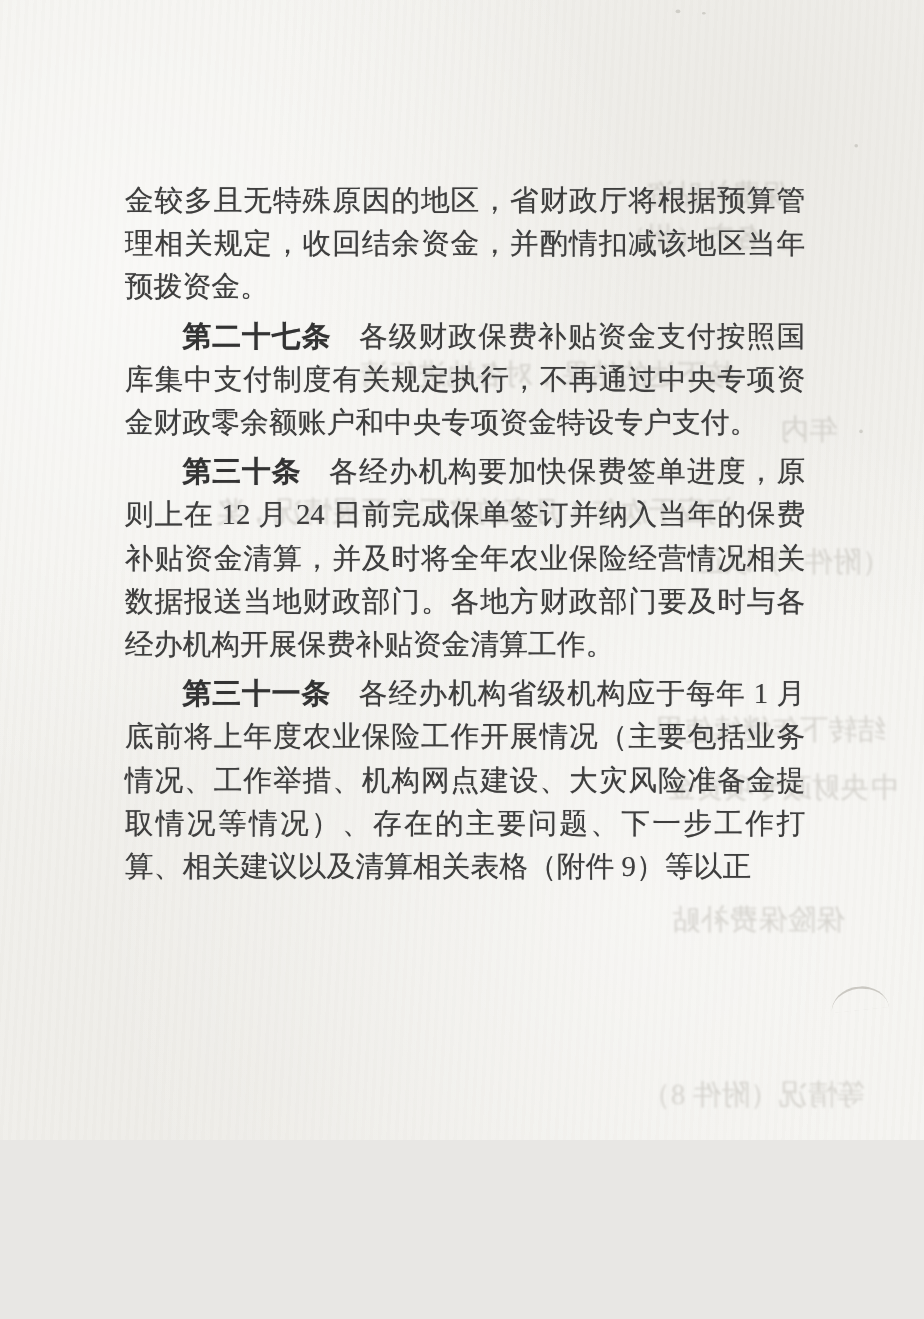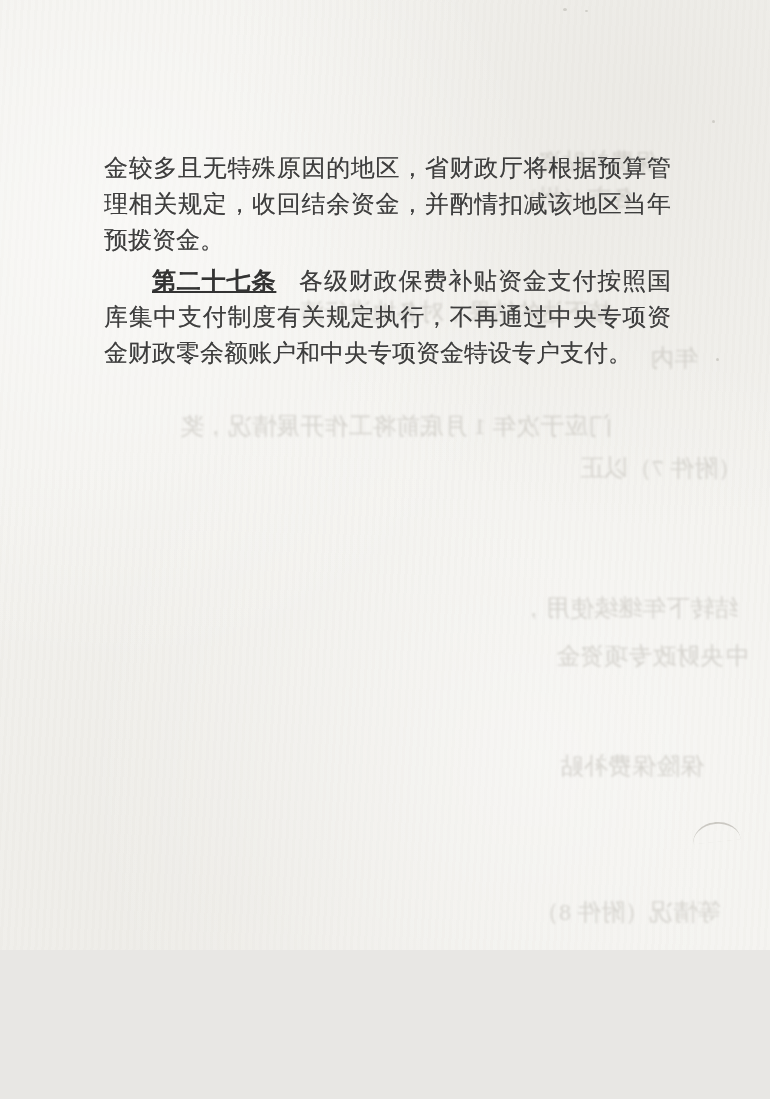--- a/index.html
+++ b/index.html
@@ -36,21 +36,20 @@
     margin: 0;
     text-indent: 2em;
   }
   .content p + p { margin-top: 5px; }
   .content p.first { text-indent: 0; }
   .tiao {
     font-family: "Liberation Sans", "DejaVu Sans", sans-serif;
     font-weight: 700;
     color: #333333;
     margin-right: 0.95em;
-    text-decoration: underline;
   }
   .tiao:empty { margin-right: 0; }
   .pagenum {
     position: absolute;
     left: 122px;
     top: 964px;
     font-family: "Liberation Serif", "DejaVu Serif", serif;
     font-size: 19px;
     letter-spacing: 4px;
     color: #4a4a4a;
@@ -109,20 +108,22 @@
   <div class="ghost g5">（附件 7）以正</div>
   <div class="ghost g6">结转下年继续使用，</div>
   <div class="ghost g7">中央财政专项资金</div>
   <div class="ghost g8">保险保费补贴</div>
   <div class="ghost g9">- 13 -</div>
   <div class="ghost g10">等情况（附件 8）</div>
 
   <div class="content">
     <p class="first"><span class="tiao"></span><span>金较多且无特殊原因的地区，省财政厅将根据预算管理相关规定，收回结余资金，并酌情扣减该地区当年预拨资金。</span></p>
     <p><span class="tiao">第二十七条</span><span>各级财政保费补贴资金支付按照国库集中支付制度有关规定执行，不再通过中央专项资金财政零余额账户和中央专项资金特设专户支付。</span></p>
+    <p><span class="tiao">第三十条</span><span>各经办机构要加快保费签单进度，原则上在 12 月 24 日前完成保单签订并纳入当年的保费补贴资金清算，并及时将全年农业保险经营情况相关数据报送当地财政部门。各地方财政部门要及时与各经办机构开展保费补贴资金清算工作。</span></p>
+    <p><span class="tiao">第三十一条</span><span>各经办机构省级机构应于每年 1 月底前将上年度农业保险工作开展情况（主要包括业务情况、工作举措、机构网点建设、大灾风险准备金提取情况等情况）、存在的主要问题、下一步工作打算、相关建议以及清算相关表格（附件 9）等以正</span></p>
   </div>
 
   <div class="pagenum">- 14 -</div>
 
   <div class="pen-mark"></div>
   <div class="speck s0"></div>
   <div class="speck s1"></div>
   <div class="speck s2"></div>
   <div class="speck s3"></div>
 

